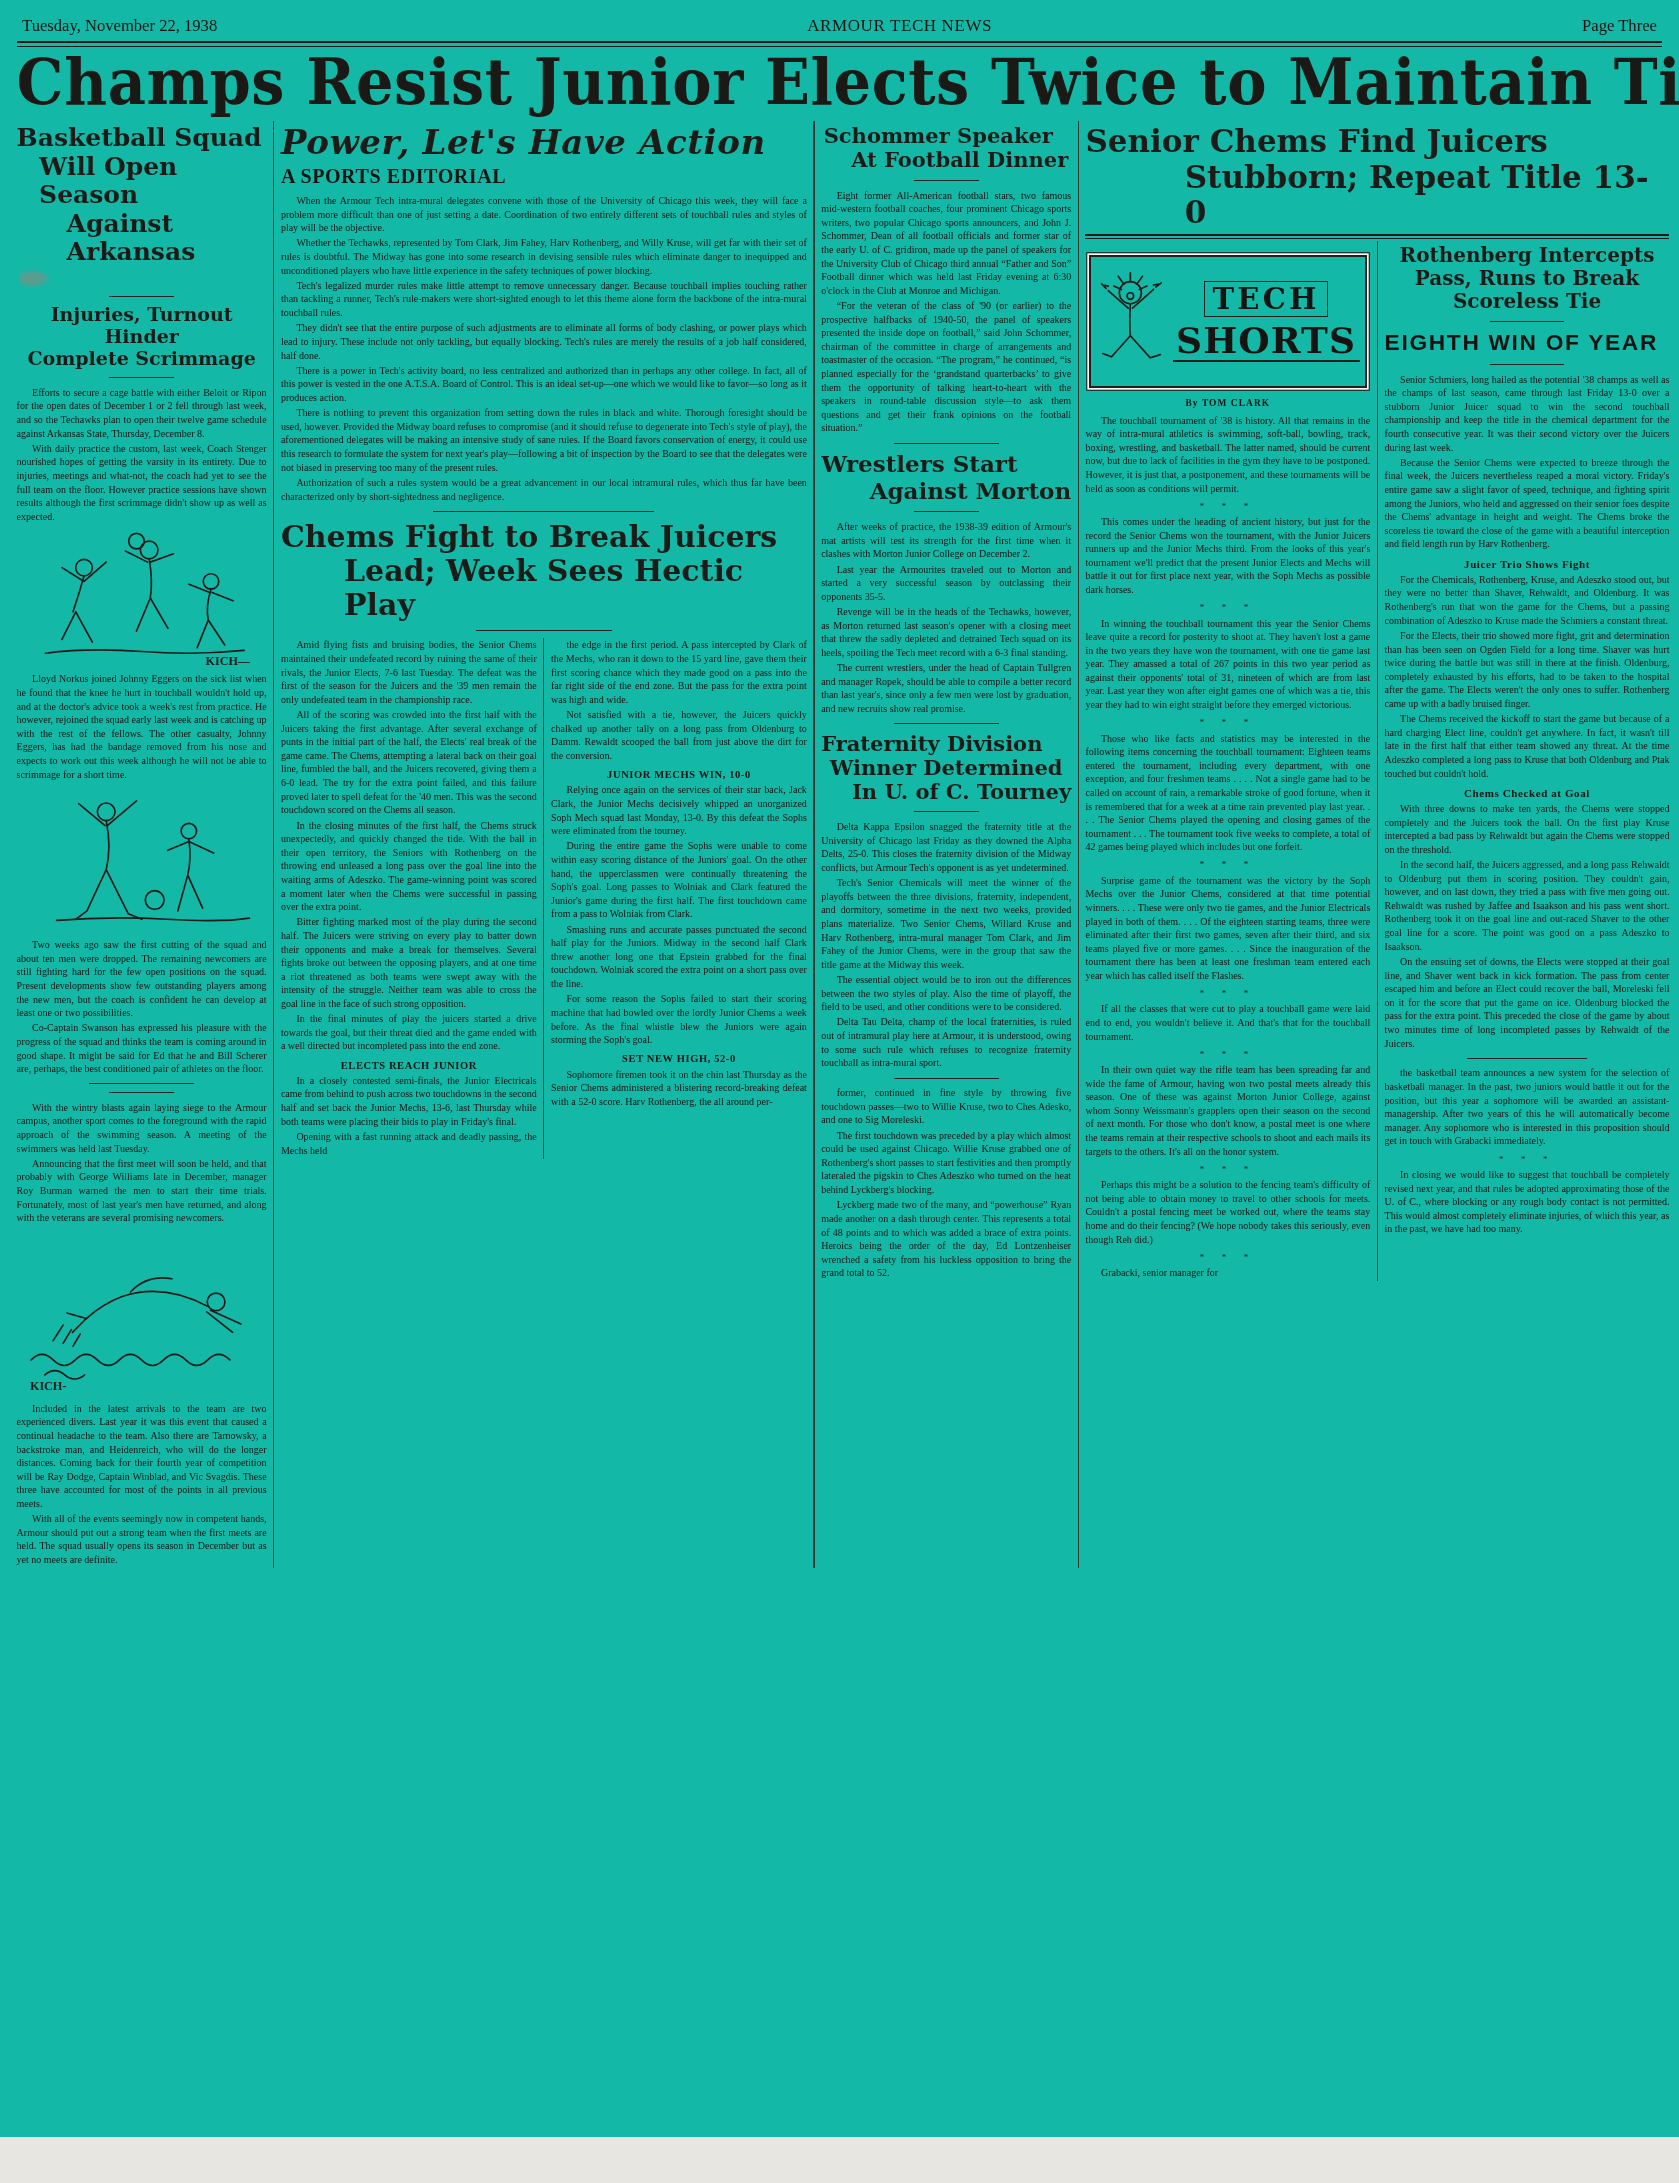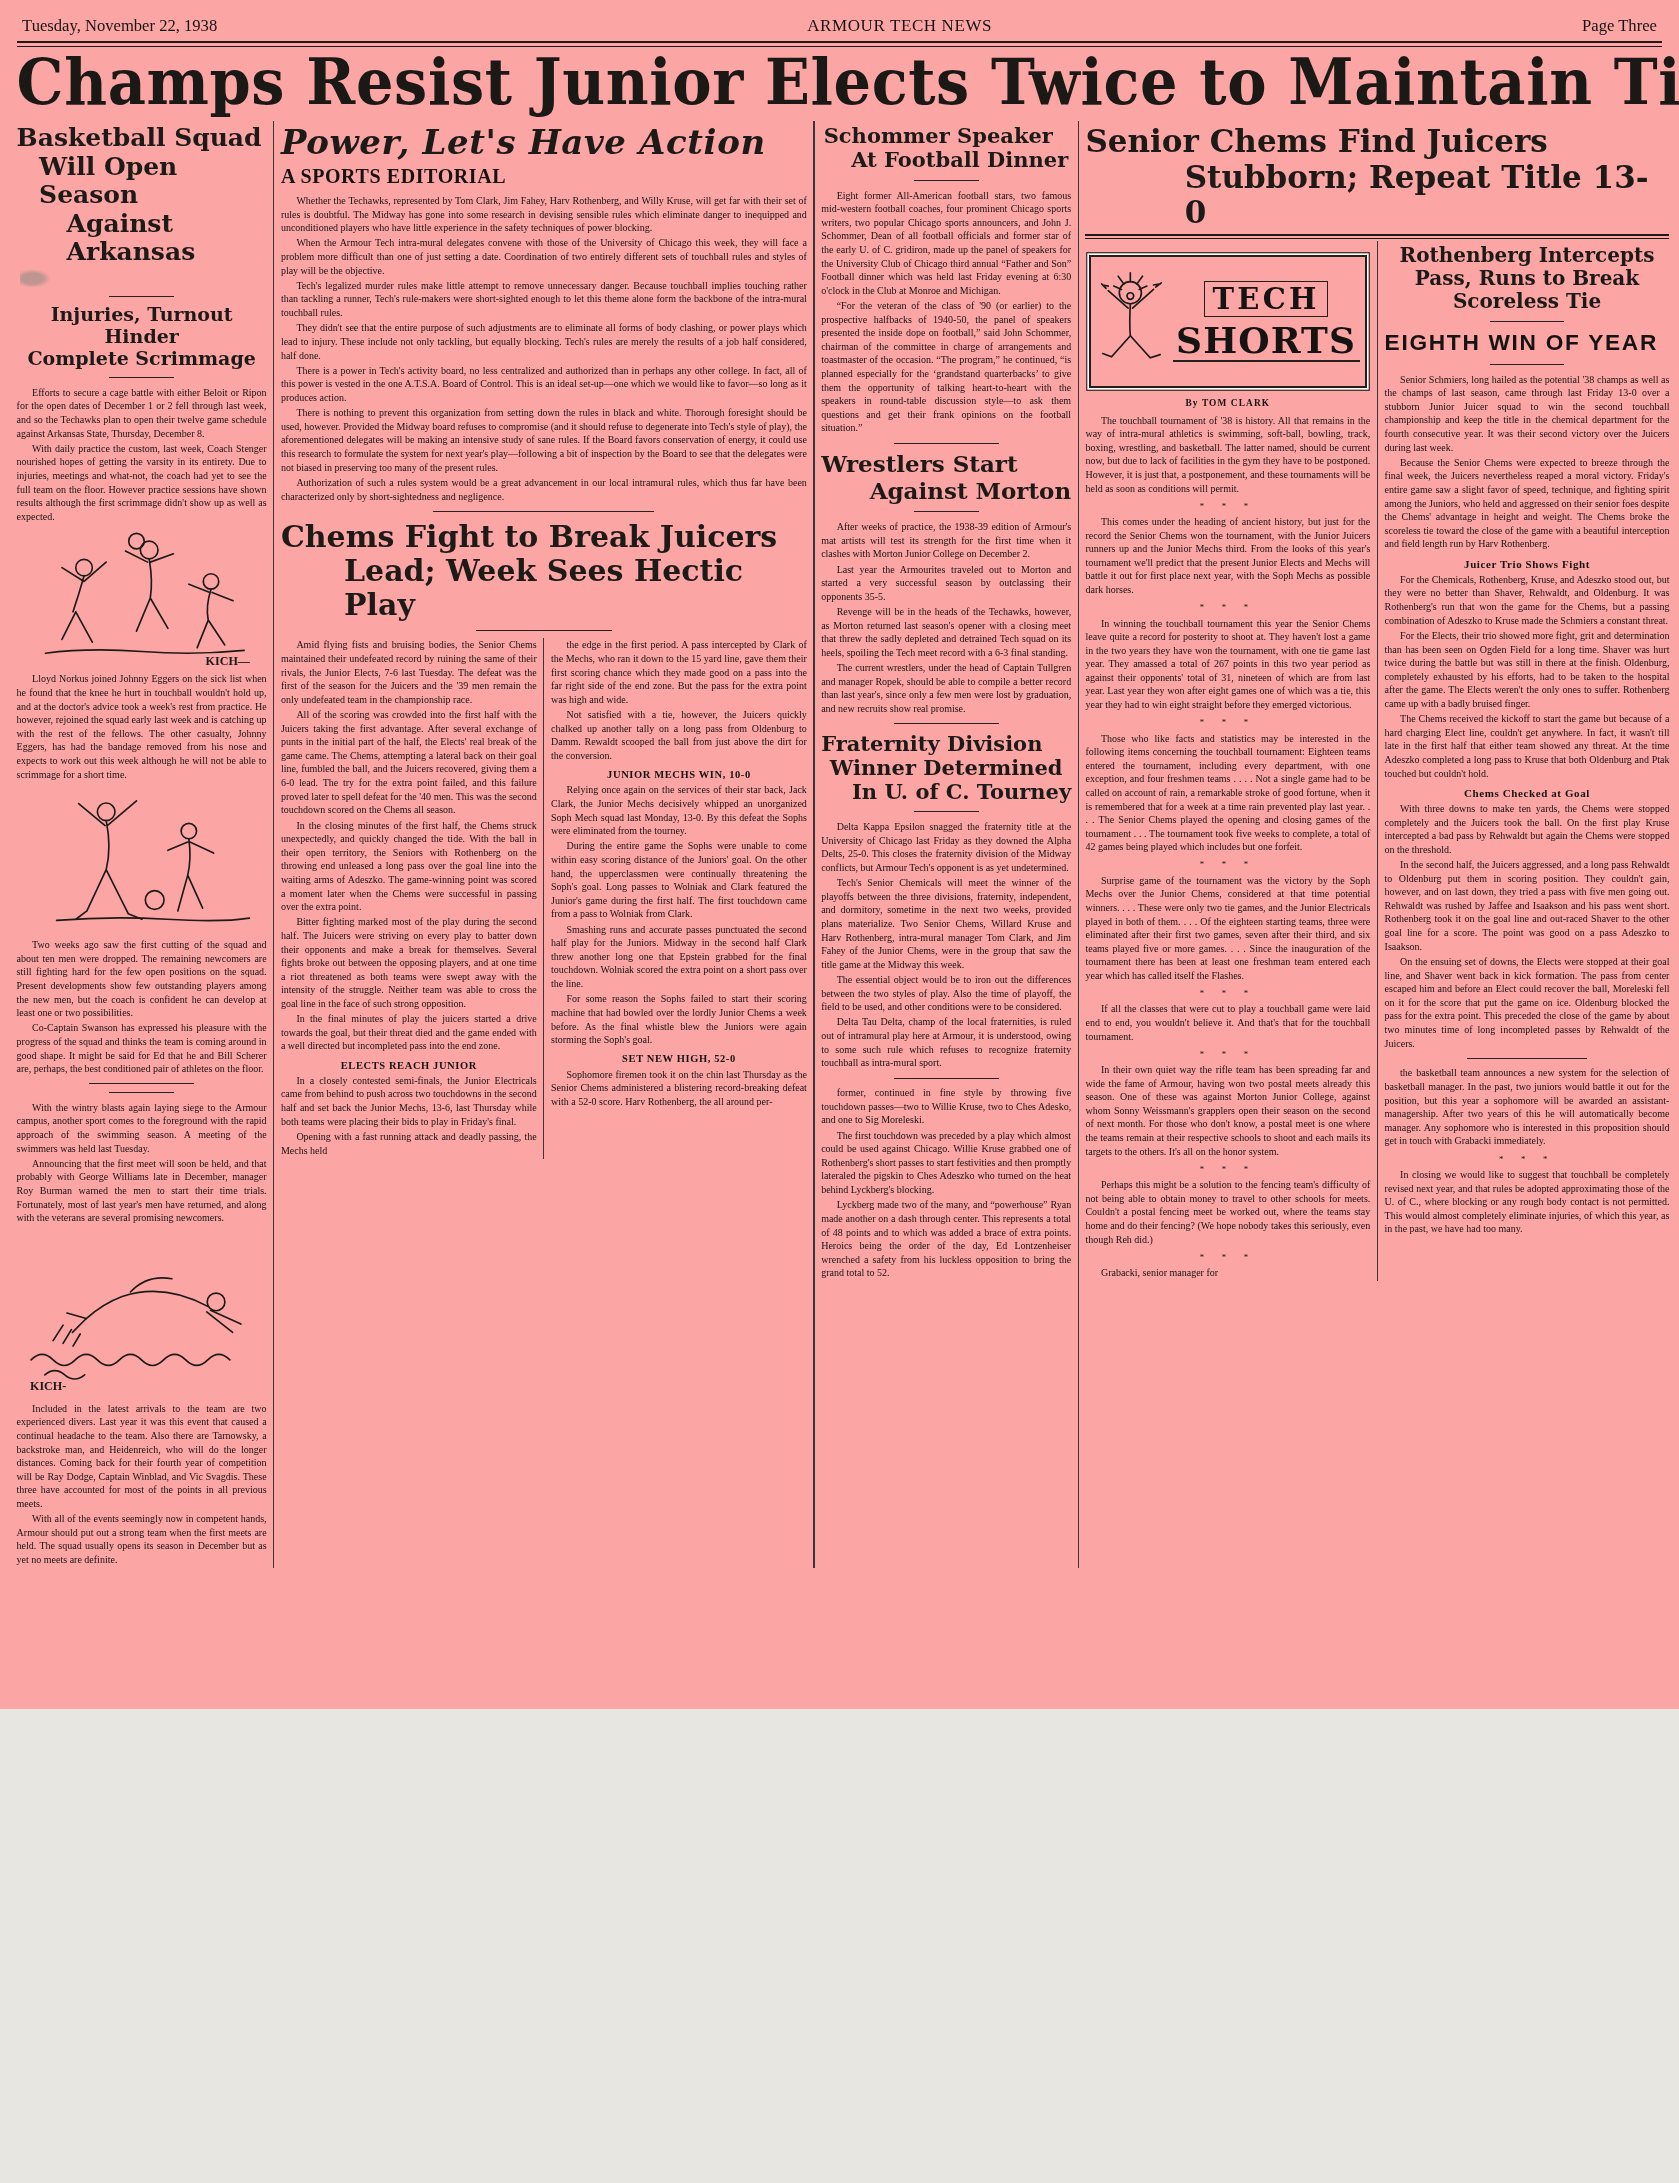--- a/index.html
+++ b/index.html
@@ -1,16 +1,16 @@
 <!DOCTYPE html>
 <html style="font-size:8.8px"><head>
 <meta charset="utf-8">
 <style>
   html,body{margin:0;padding:0;width:1679px;height:2183px;overflow:hidden;background:#e8e6e0;}
-  .page{box-sizing:border-box;width:1679px;height:1709px;background:#fca5a5;color:#161412;
+  .page{box-sizing:border-box;width:1679px;height:2137px;background:#14b8a6;color:#161412;
         font-family:"Liberation Serif","DejaVu Serif",serif;padding:12px 16.6px 5.5px;position:relative;}
   
   .topbar{display:flex;justify-content:space-between;align-items:baseline;font-size:16.6px;padding:4.4px 5.5px 1.1px;}
   .topbar .mast{font-size:17px;letter-spacing:0.6px;}
   .rule-double{border-top:2.2px solid #1c1a18;border-bottom:1.1px solid #1c1a18;height:2.8px;margin:3.3px 0 1.1px;}
   .banner{font-family:"DejaVu Serif",serif;font-weight:bold;font-size:59px;line-height:1.02;margin:5.5px 0 8.8px;
           text-align:center;white-space:nowrap;letter-spacing:0.6px;transform:scaleY(1.08);color:#1b1916;}
   
   .columns{display:flex;align-items:stretch;}
   .vrule{width:1.1px;background:#3a3733;margin:0 6.6px;flex:0 0 auto;}
@@ -150,22 +150,22 @@
           <p>With all of the events seemingly now in competent hands, Armour should put out a strong team when the first meets are held. The squad usually opens its season in December but as yet no meets are definite.</p>
         </div>
     </section>
 
     <div class="vrule"></div>
 
     <section class="col g23">
       <h2 class="hl hl-editorial">Power, Let's Have Action</h2>
       <div class="kicker">A SPORTS EDITORIAL</div>
       <div>
+          <p>When the Armour Tech intra-mural delegates convene with those of the University of Chicago this week, they will face a problem more difficult than one of just setting a date. Coordination of two entirely different sets of touchball rules and styles of play will be the objective.</p>
           <p>Whether the Techawks, represented by Tom Clark, Jim Fahey, Harv Rothenberg, and Willy Kruse, will get far with their set of rules is doubtful. The Midway has gone into some research in devising sensible rules which eliminate danger to inequipped and unconditioned players who have little experience in the safety techniques of power blocking.</p>
-          <p>When the Armour Tech intra-mural delegates convene with those of the University of Chicago this week, they will face a problem more difficult than one of just setting a date. Coordination of two entirely different sets of touchball rules and styles of play will be the objective.</p>
           <p>Tech's legalized murder rules make little attempt to remove unnecessary danger. Because touchball implies touching rather than tackling a runner, Tech's rule-makers were short-sighted enough to let this theme alone form the backbone of the intra-mural touchball rules.</p>
           <p>They didn't see that the entire purpose of such adjustments are to eliminate all forms of body clashing, or power plays which lead to injury. These include not only tackling, but equally blocking. Tech's rules are merely the results of a job half considered, half done.</p>
           <p>There is a power in Tech's activity board, no less centralized and authorized than in perhaps any other college. In fact, all of this power is vested in the one A.T.S.A. Board of Control. This is an ideal set-up—one which we would like to favor—so long as it produces action.</p>
           <p>There is nothing to prevent this organization from setting down the rules in black and white. Thorough foresight should be used, however. Provided the Midway board refuses to compromise (and it should refuse to degenerate into Tech's style of play), the aforementioned delegates will be making an intensive study of sane rules. If the Board favors conservation of energy, it could use this research to formulate the system for next year's play—following a bit of inspection by the Board to see that the delegates were not biased in preserving too many of the present rules.</p>
           <p>Authorization of such a rules system would be a great advancement in our local intramural rules, which thus far have been characterized only by short-sightedness and negligence.</p>
         </div>
 
       <hr class="art-rule">
       <h2 class="hl hl-chems">
         <span class="ln l1">Chems Fight to Break Juicers</span>

